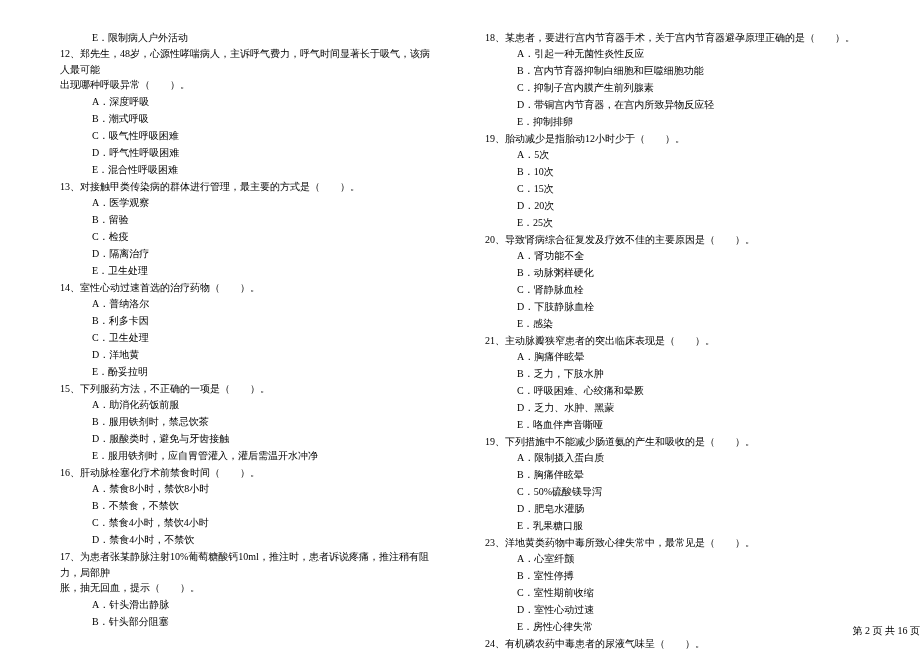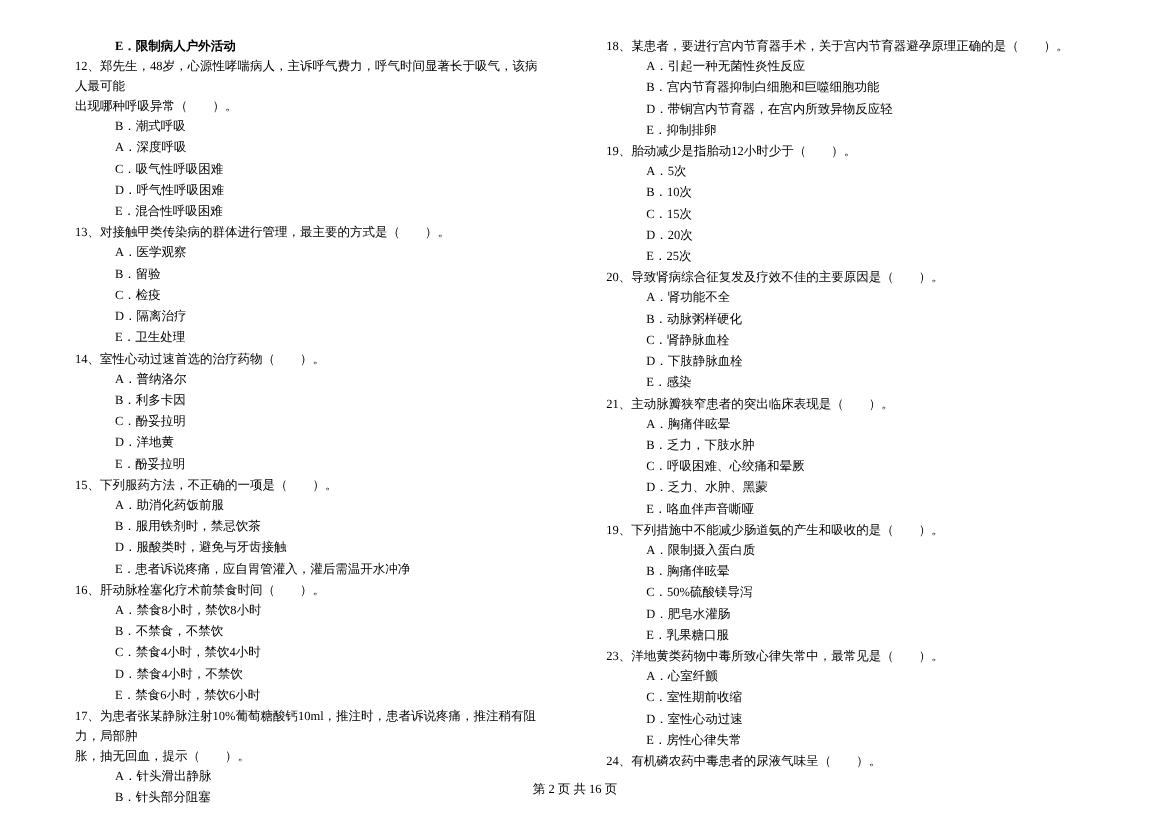--- a/index.html
+++ b/index.html
@@ -24,84 +24,84 @@
     .column {
       flex: 1;
       line-height: 1.6;
     }
     .option {
       padding-left: 32px;
       margin-bottom: 1px;
     }
     .option-e {
       padding-left: 32px;
-      font-weight: bold;
     }
     .stem {
       padding-left: 0;
     }
     .stem-cont {
       padding-left: 0;
+      font-family: Liberation Mono, monospace;
     }
     .footer {
       position: absolute;
       bottom: 12px;
       left: 0;
       right: 0;
-      text-align: center;
+      text-align: right;
       font-size: 10px;
     }
   </style>
 </head>
 <body>
 
 <div class="columns">
   <div class="column">
     <div class="option-e">E．限制病人户外活动</div>
     <div class="stem">12、郑先生，48岁，心源性哮喘病人，主诉呼气费力，呼气时间显著长于吸气，该病人最可能</div>
     <div class="stem-cont">出现哪种呼吸异常（　　）。</div>
+    <div class="option">A．深度呼吸</div>
     <div class="option">B．潮式呼吸</div>
-    <div class="option">A．深度呼吸</div>
     <div class="option">C．吸气性呼吸困难</div>
     <div class="option">D．呼气性呼吸困难</div>
     <div class="option">E．混合性呼吸困难</div>
     <div class="stem">13、对接触甲类传染病的群体进行管理，最主要的方式是（　　）。</div>
     <div class="option">A．医学观察</div>
     <div class="option">B．留验</div>
     <div class="option">C．检疫</div>
     <div class="option">D．隔离治疗</div>
     <div class="option">E．卫生处理</div>
     <div class="stem">14、室性心动过速首选的治疗药物（　　）。</div>
     <div class="option">A．普纳洛尔</div>
     <div class="option">B．利多卡因</div>
-    <div class="option">C．酚妥拉明</div>
+    <div class="option">C．卫生处理</div>
     <div class="option">D．洋地黄</div>
     <div class="option">E．酚妥拉明</div>
     <div class="stem">15、下列服药方法，不正确的一项是（　　）。</div>
     <div class="option">A．助消化药饭前服</div>
     <div class="option">B．服用铁剂时，禁忌饮茶</div>
     <div class="option">D．服酸类时，避免与牙齿接触</div>
-    <div class="option">E．患者诉说疼痛，应自胃管灌入，灌后需温开水冲净</div>
+    <div class="option">E．服用铁剂时，应自胃管灌入，灌后需温开水冲净</div>
     <div class="stem">16、肝动脉栓塞化疗术前禁食时间（　　）。</div>
     <div class="option">A．禁食8小时，禁饮8小时</div>
     <div class="option">B．不禁食，不禁饮</div>
     <div class="option">C．禁食4小时，禁饮4小时</div>
     <div class="option">D．禁食4小时，不禁饮</div>
-    <div class="option">E．禁食6小时，禁饮6小时</div>
     <div class="stem">17、为患者张某静脉注射10%葡萄糖酸钙10ml，推注时，患者诉说疼痛，推注稍有阻力，局部肿</div>
     <div class="stem-cont">胀，抽无回血，提示（　　）。</div>
     <div class="option">A．针头滑出静脉</div>
     <div class="option">B．针头部分阻塞</div>
 
   </div>
 
   <div class="column">
     <div class="stem">18、某患者，要进行宫内节育器手术，关于宫内节育器避孕原理正确的是（　　）。</div>
     <div class="option">A．引起一种无菌性炎性反应</div>
     <div class="option">B．宫内节育器抑制白细胞和巨噬细胞功能</div>
+    <div class="option">C．抑制子宫内膜产生前列腺素</div>
     <div class="option">D．带铜宫内节育器，在宫内所致异物反应轻</div>
     <div class="option">E．抑制排卵</div>
     <div class="stem">19、胎动减少是指胎动12小时少于（　　）。</div>
     <div class="option">A．5次</div>
     <div class="option">B．10次</div>
     <div class="option">C．15次</div>
     <div class="option">D．20次</div>
     <div class="option">E．25次</div>
     <div class="stem">20、导致肾病综合征复发及疗效不佳的主要原因是（　　）。</div>
     <div class="option">A．肾功能不全</div>
@@ -116,20 +116,21 @@
     <div class="option">D．乏力、水肿、黑蒙</div>
     <div class="option">E．咯血伴声音嘶哑</div>
     <div class="stem">19、下列措施中不能减少肠道氨的产生和吸收的是（　　）。</div>
     <div class="option">A．限制摄入蛋白质</div>
     <div class="option">B．胸痛伴眩晕</div>
     <div class="option">C．50%硫酸镁导泻</div>
     <div class="option">D．肥皂水灌肠</div>
     <div class="option">E．乳果糖口服</div>
     <div class="stem">23、洋地黄类药物中毒所致心律失常中，最常见是（　　）。</div>
     <div class="option">A．心室纤颤</div>
+    <div class="option">B．室性停搏</div>
     <div class="option">C．室性期前收缩</div>
     <div class="option">D．室性心动过速</div>
     <div class="option">E．房性心律失常</div>
     <div class="stem">24、有机磷农药中毒患者的尿液气味呈（　　）。</div>
 
   </div>
 </div>
 
 <div class="footer">第 2 页 共 16 页</div>
 

